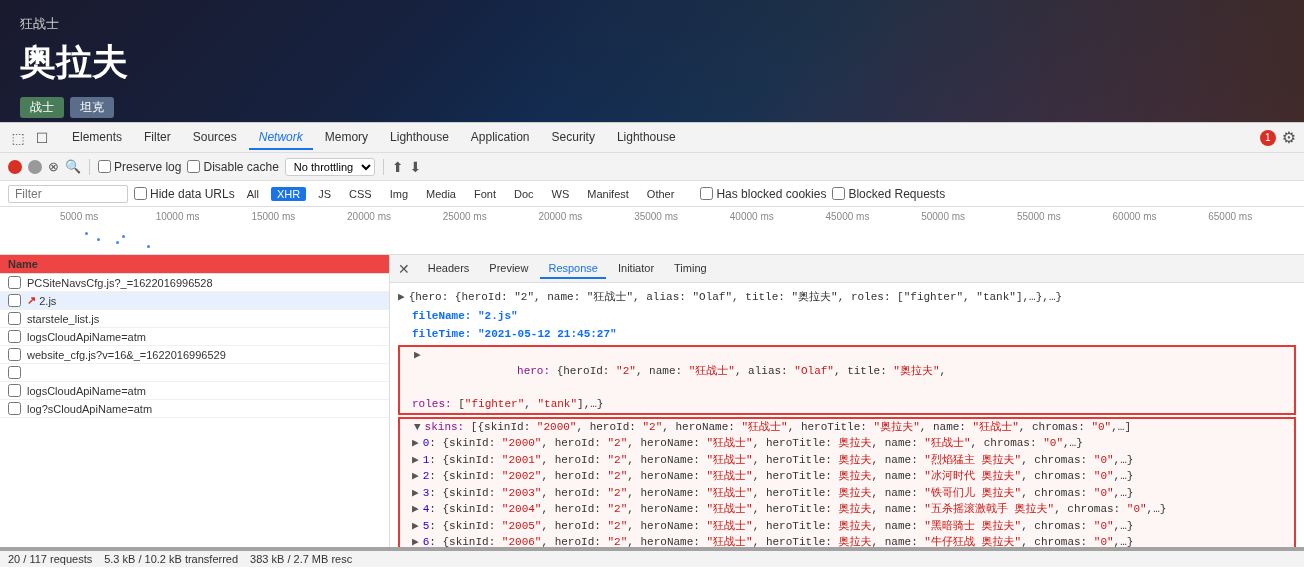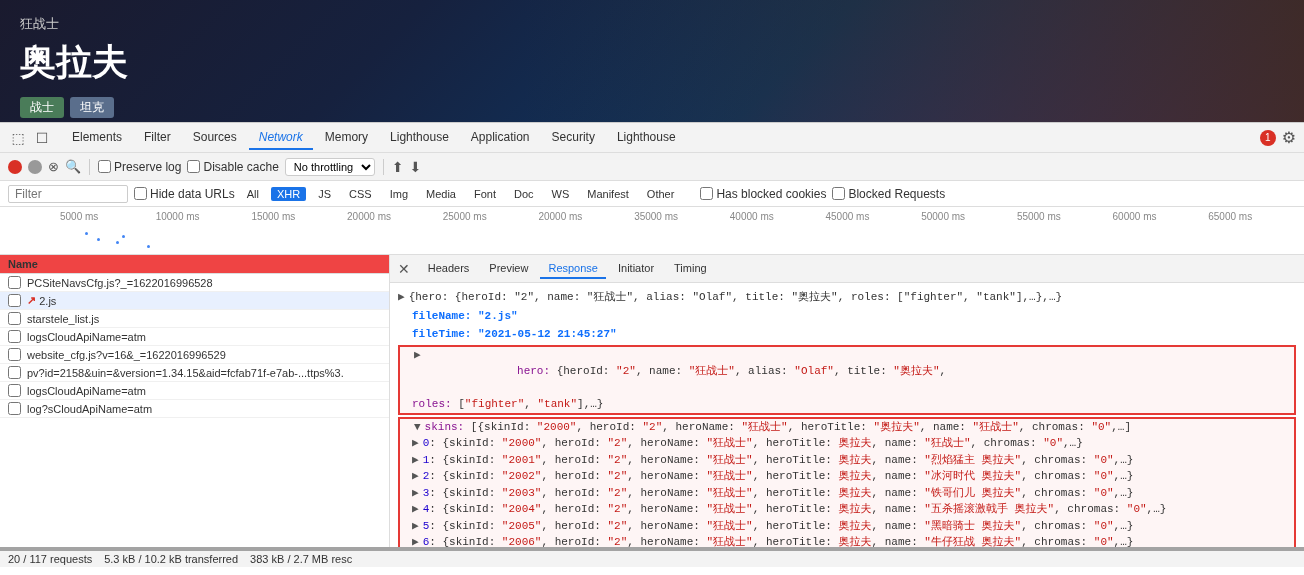--- a/index.html
+++ b/index.html
@@ -478,21 +478,20 @@
       <div class="request-item">
         <input type="checkbox" class="request-checkbox" style="">
         <span class="request-name">logsCloudApiName=atm</span>
       </div>
       <div class="request-item">
         <input type="checkbox" class="request-checkbox" style="">
         <span class="request-name">website_cfg.js?v=16&amp;_=1622016996529</span>
       </div>
       <div class="request-item">
         <input type="checkbox" class="request-checkbox" style="">
-        <span class="request-name">pv?id=2158&amp;uin=&amp;version=1.34.15&amp;aid=fcfab71f-e7ab-...ttps%3.</span>
       </div>
       <div class="request-item">
         <input type="checkbox" class="request-checkbox" style="">
         <span class="request-name">logsCloudApiName=atm</span>
       </div>
       <div class="request-item">
         <input type="checkbox" class="request-checkbox" style="">
         <span class="request-name">log?sCloudApiName=atm</span>
       </div>
     </div>

